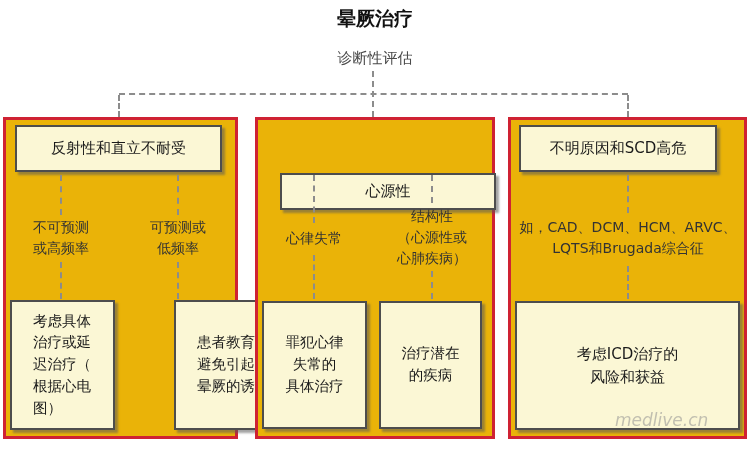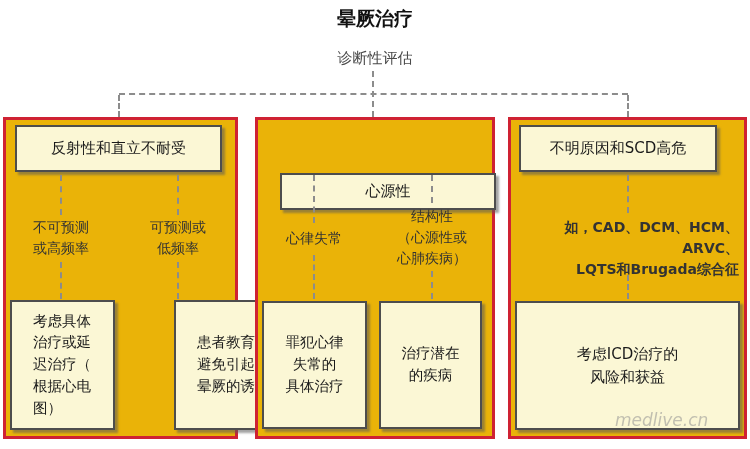--- a/index.html
+++ b/index.html
@@ -25,21 +25,21 @@
     position:absolute; box-sizing:border-box;
     background:#fbf7d5; border:2px solid #4d4d4d;
     box-shadow:3px 3px 2px rgba(90,90,90,.55);
     display:flex; align-items:center; justify-content:center;
     font-size:15px; color:#1a1a1a;
   }
   .lbl {
     position:absolute; font-size:14px; color:#333;
     white-space:pre-line; line-height:1.5; text-align:center;
   }
-  .lbl.left { text-align:right;font-weight:bold; }
+  .lbl.left { text-align:center; }
   .ybox {
     position:absolute; box-sizing:border-box;
     background:#fbf7d5; border:2px solid #4d4d4d;
     box-shadow:3px 3px 2px rgba(90,90,90,.55);
     display:flex; align-items:center;
     font-size:14.5px; color:#1a1a1a; white-space:pre-line; line-height:1.5;
   }
   .ybox.center { justify-content:center; text-align:center; }
   .ybox.left { padding-left:21px; text-align:left; }
   .wm-logo {

